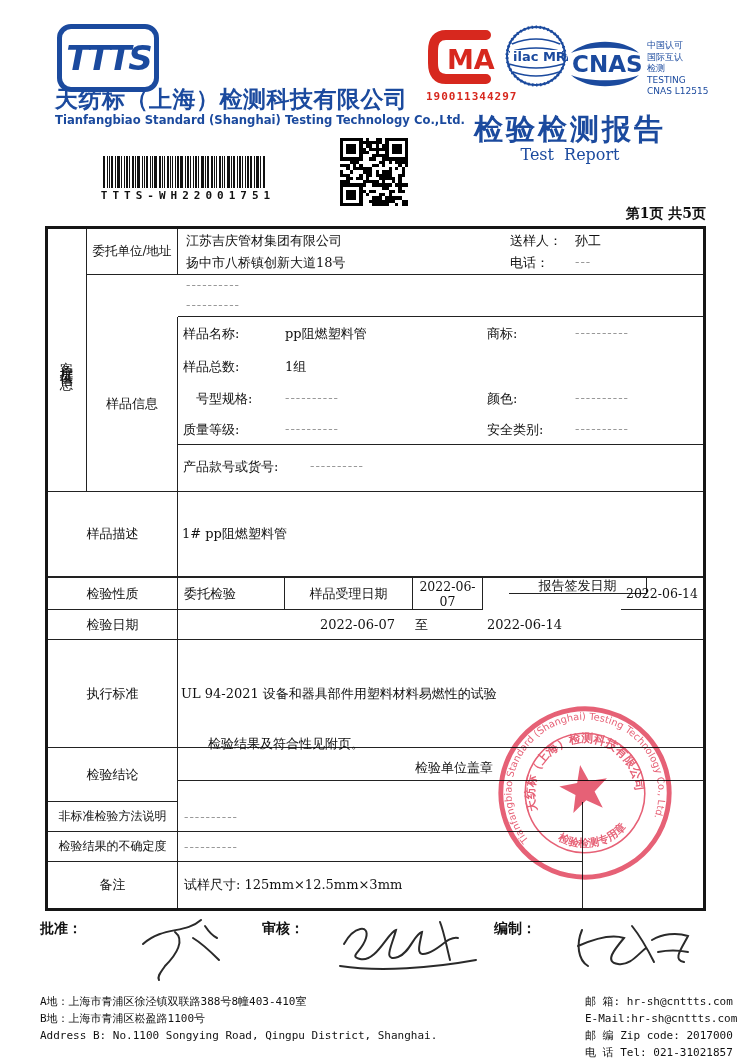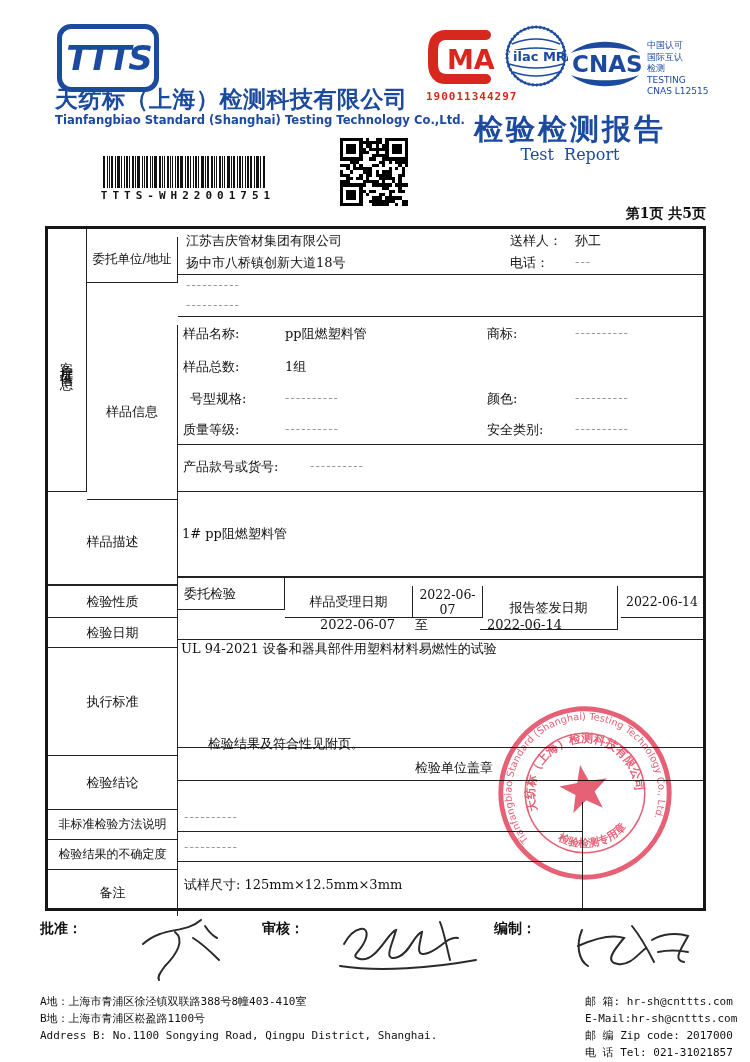--- a/index.html
+++ b/index.html
@@ -27,21 +27,21 @@
   .barcode-text{left:88px;top:189px;width:200px;text-align:center;
                 font-family:"DejaVu Sans Mono",monospace;font-size:11px;letter-spacing:5px;font-weight:bold;}
   .qr{left:340px;top:138px;width:68px;height:68px;}
   .page-label{right:44px;top:205px;font-size:14px;font-weight:bold;}
   
   .tbl{left:45px;top:226px;width:661px;height:685px;border:3px solid #161616;box-sizing:border-box;}
   .cell{position:absolute;box-sizing:border-box;border-right:1px solid #222;border-bottom:1px solid #222;
         font-size:13px;}
   .noR{border-right:none!important;} .noB{border-bottom:none!important;}
   .thickB{border-bottom-width:2px!important;}
-  .lab{display:flex;align-items:center;justify-content:center;text-align:center;margin-top:8px;}
+  .lab{display:flex;align-items:center;justify-content:center;text-align:center;}
   .dash{color:#999;letter-spacing:1px;}
   .fld{position:absolute;white-space:nowrap;}
   .vtext{writing-mode:vertical-rl;letter-spacing:3px;display:flex;align-items:center;justify-content:center;}
   
   .stamp{left:492px;top:700px;width:186px;height:186px;opacity:.88;mix-blend-mode:multiply;
          transform:rotate(-10deg);}
   
   .sig-label{font-size:14px;font-weight:bold;font-family:"DejaVu Sans",sans-serif;}
   
   .footer{font-family:"DejaVu Sans Mono",monospace;font-size:11px;line-height:17px;white-space:nowrap;}
@@ -278,21 +278,21 @@
     </div>
 
     <div class="cell lab" style="left:39px;top:88px;width:91px;height:175px">样品信息</div>
     <div class="cell noR" style="left:130px;top:88px;width:525px;height:128px">
       <span class="fld" style="left:5px;top:8px">样品名称:</span>
       <span class="fld" style="left:107px;top:8px">pp阻燃塑料管</span>
       <span class="fld" style="left:309px;top:8px">商标:</span>
       <span class="fld dash" style="left:397px;top:8px">----------</span>
       <span class="fld" style="left:5px;top:41px">样品总数:</span>
       <span class="fld" style="left:107px;top:41px">1组</span>
-      <span class="fld" style="left:12px;top:73px">号型规格:</span>
+      <span class="fld" style="left:18px;top:73px">号型规格:</span>
       <span class="fld dash" style="left:107px;top:73px">----------</span>
       <span class="fld" style="left:309px;top:73px">颜色:</span>
       <span class="fld dash" style="left:397px;top:73px">----------</span>
       <span class="fld" style="left:5px;top:104px">质量等级:</span>
       <span class="fld dash" style="left:107px;top:104px">----------</span>
       <span class="fld" style="left:309px;top:104px">安全类别:</span>
       <span class="fld dash" style="left:397px;top:104px">----------</span>
     </div>
     <div class="cell noR" style="left:130px;top:216px;width:525px;height:47px">
       <span class="fld" style="left:5px;top:13px">产品款号或货号:</span>
@@ -301,32 +301,32 @@
 
     <div class="cell lab thickB" style="left:0;top:263px;width:130px;height:86px">样品描述</div>
     <div class="cell noR thickB" style="left:130px;top:263px;width:525px;height:86px;display:flex;align-items:center">
       <span style="padding-left:4px">1# pp阻燃塑料管</span>
     </div>
 
     <div class="cell lab" style="left:0;top:349px;width:130px;height:32px">检验性质</div>
     <div class="cell" style="left:130px;top:349px;width:107px;height:32px;line-height:31px;padding-left:6px">委托检验</div>
     <div class="cell lab" style="left:237px;top:349px;width:128px;height:32px">样品受理日期</div>
     <div class="cell lab" style="left:365px;top:349px;width:70px;height:32px;font-size:12.5px">2022-06-07</div>
-    <div class="cell lab" style="left:432px;top:349px;width:138px;height:44px">报告签发日期</div>
+    <div class="cell lab" style="left:461px;top:349px;width:138px;height:16px">报告签发日期</div>
     <div class="cell lab noR" style="left:573px;top:349px;width:82px;height:32px;font-size:12.5px">2022-06-14</div>
 
     <div class="cell lab" style="left:0;top:381px;width:130px;height:30px">检验日期</div>
     <div class="cell noR" style="left:130px;top:381px;width:525px;height:30px;line-height:29px">
       <span class="fld" style="left:142px">2022-06-07</span>
       <span class="fld" style="left:237px">至</span>
       <span class="fld" style="left:309px">2022-06-14</span>
     </div>
 
     <div class="cell lab" style="left:0;top:411px;width:130px;height:108px">执行标准</div>
-    <div class="cell noR" style="left:130px;top:411px;width:525px;height:108px;display:flex;">
+    <div class="cell noR" style="left:130px;top:411px;width:525px;height:108px;display:flex;align-items:center">
       <span style="padding-left:3px">UL 94-2021  设备和器具部件用塑料材料易燃性的试验</span>
     </div>
 
     <div class="cell lab" style="left:0;top:519px;width:130px;height:54px">检验结论</div>
     <div class="cell noR" style="left:130px;top:498px;width:525px;height:54px">
       <span class="fld" style="left:30px;top:8px">检验结果及符合性见附页。</span>
       <span class="fld" style="left:237px;top:32px">检验单位盖章</span>
     </div>
 
     <div class="cell lab" style="left:0;top:573px;width:130px;height:30px;font-size:12px">非标准检验方法说明</div>

